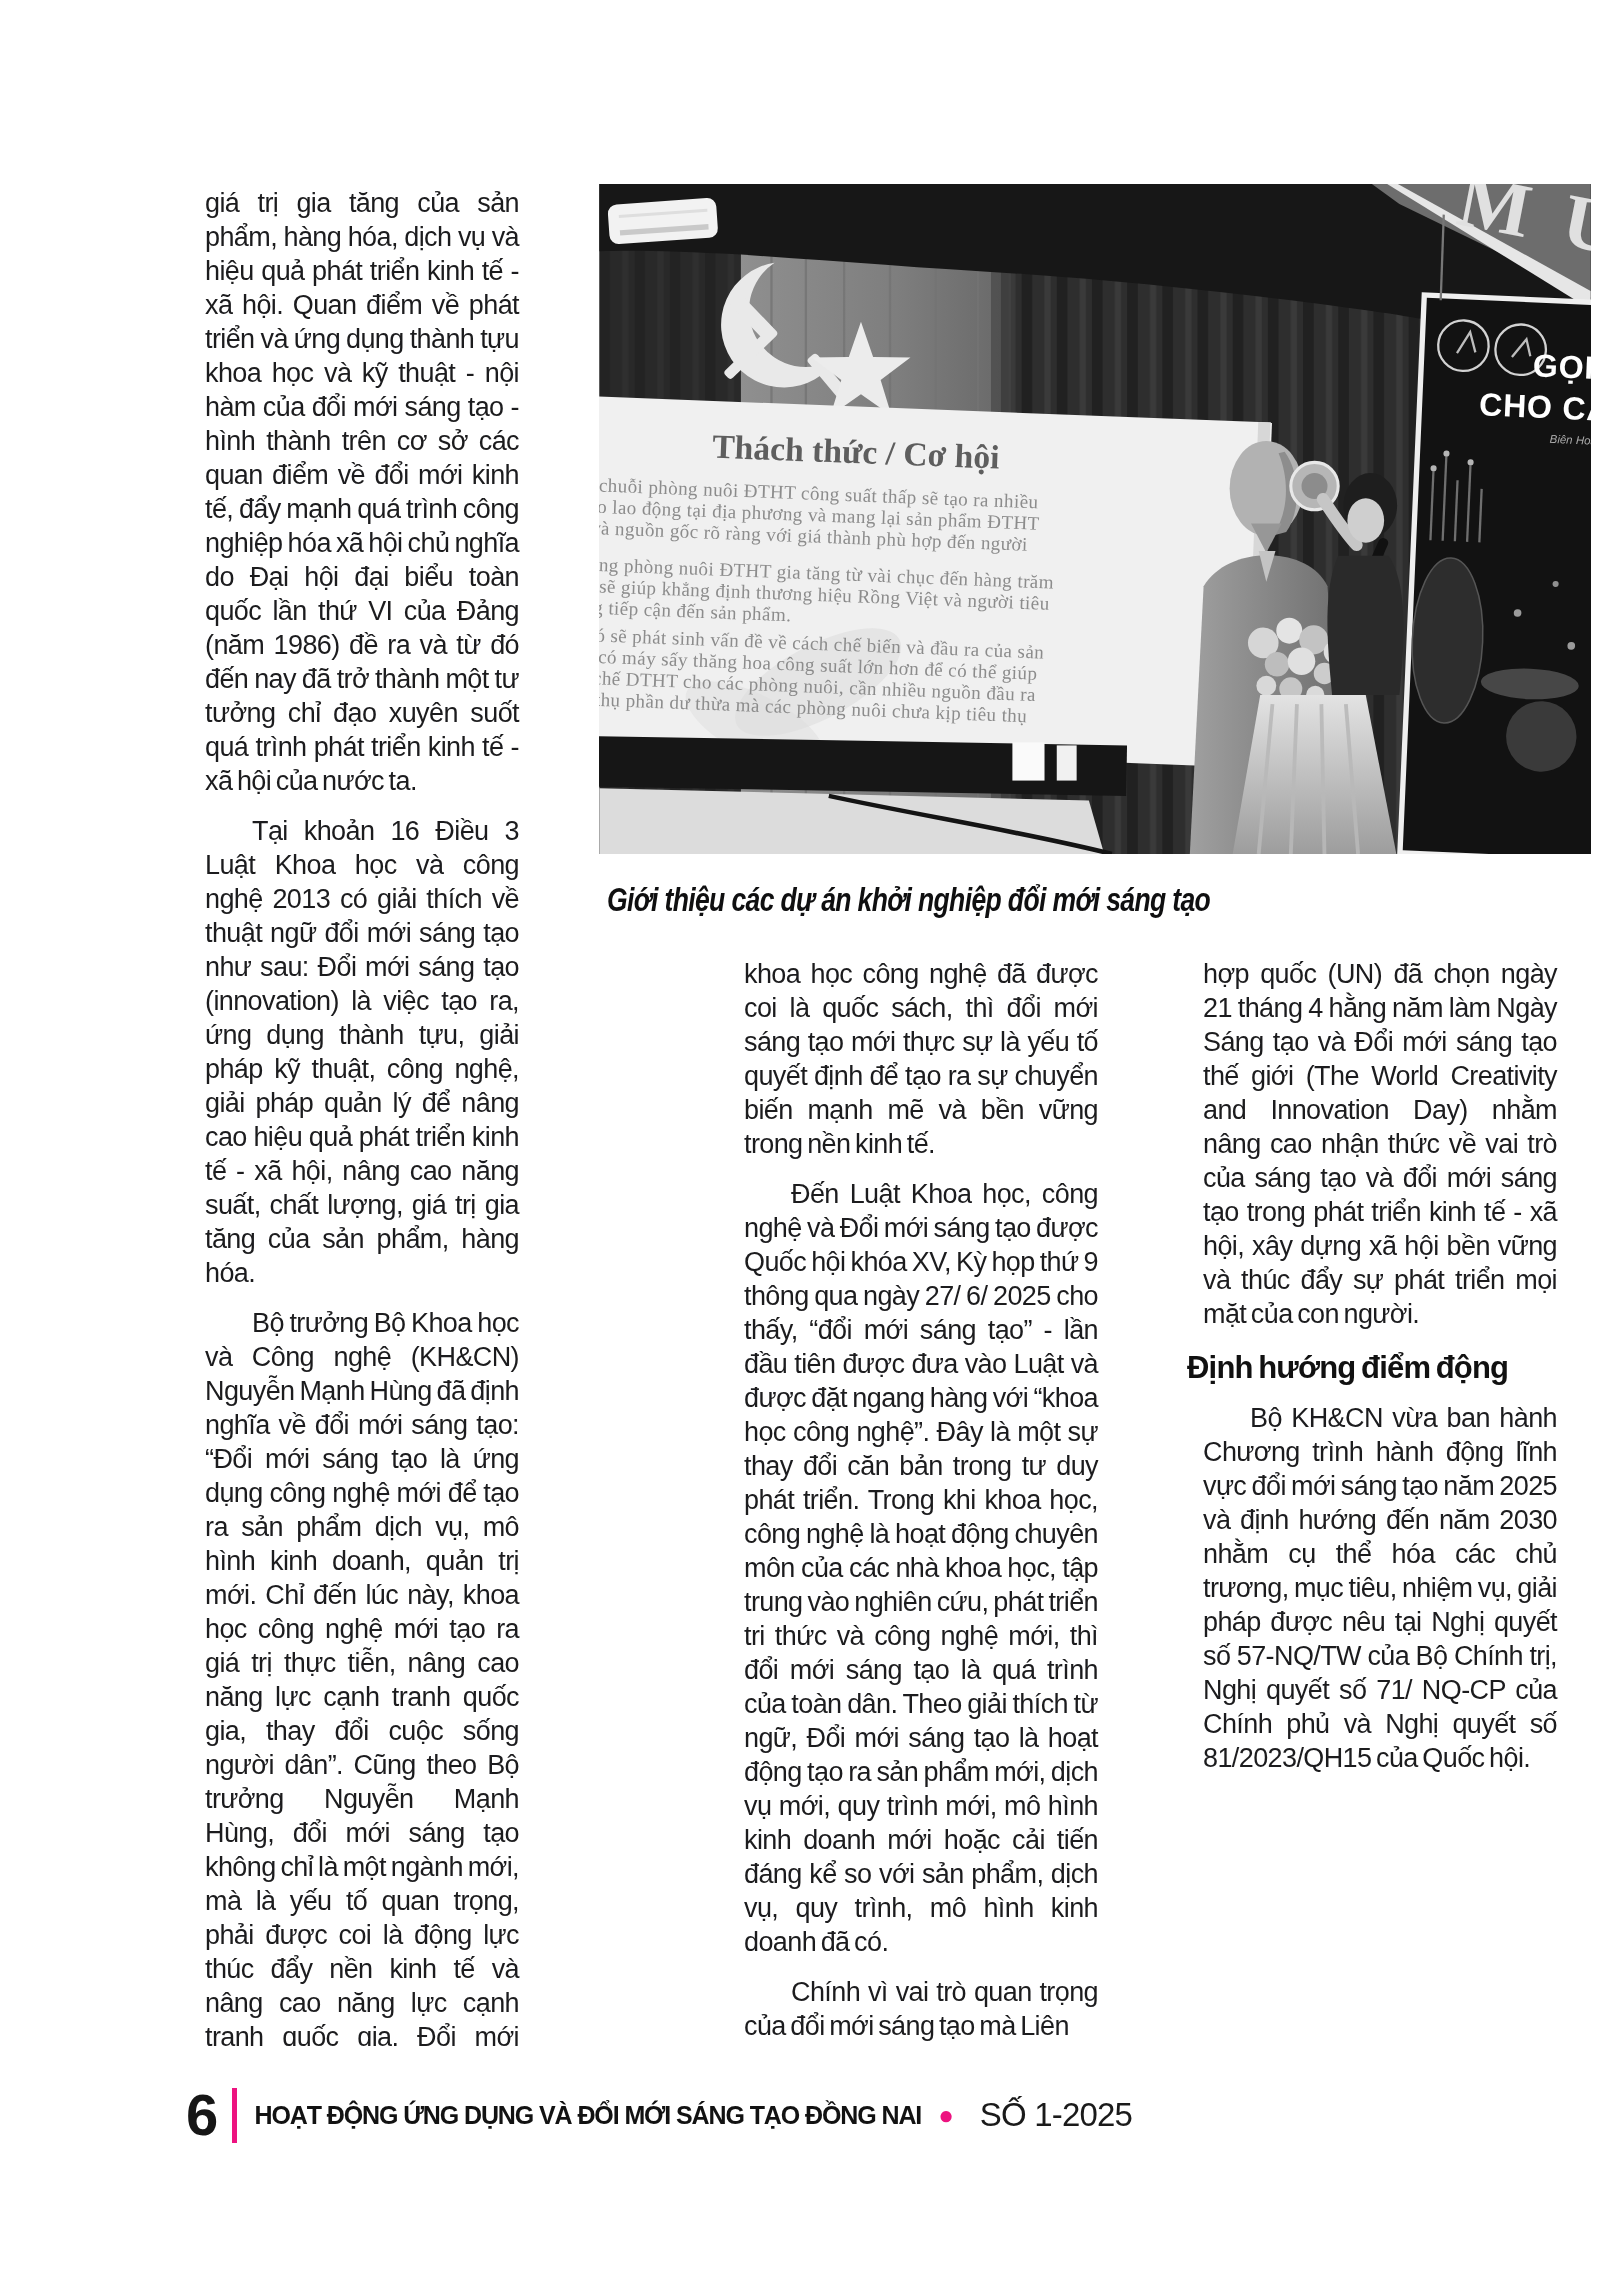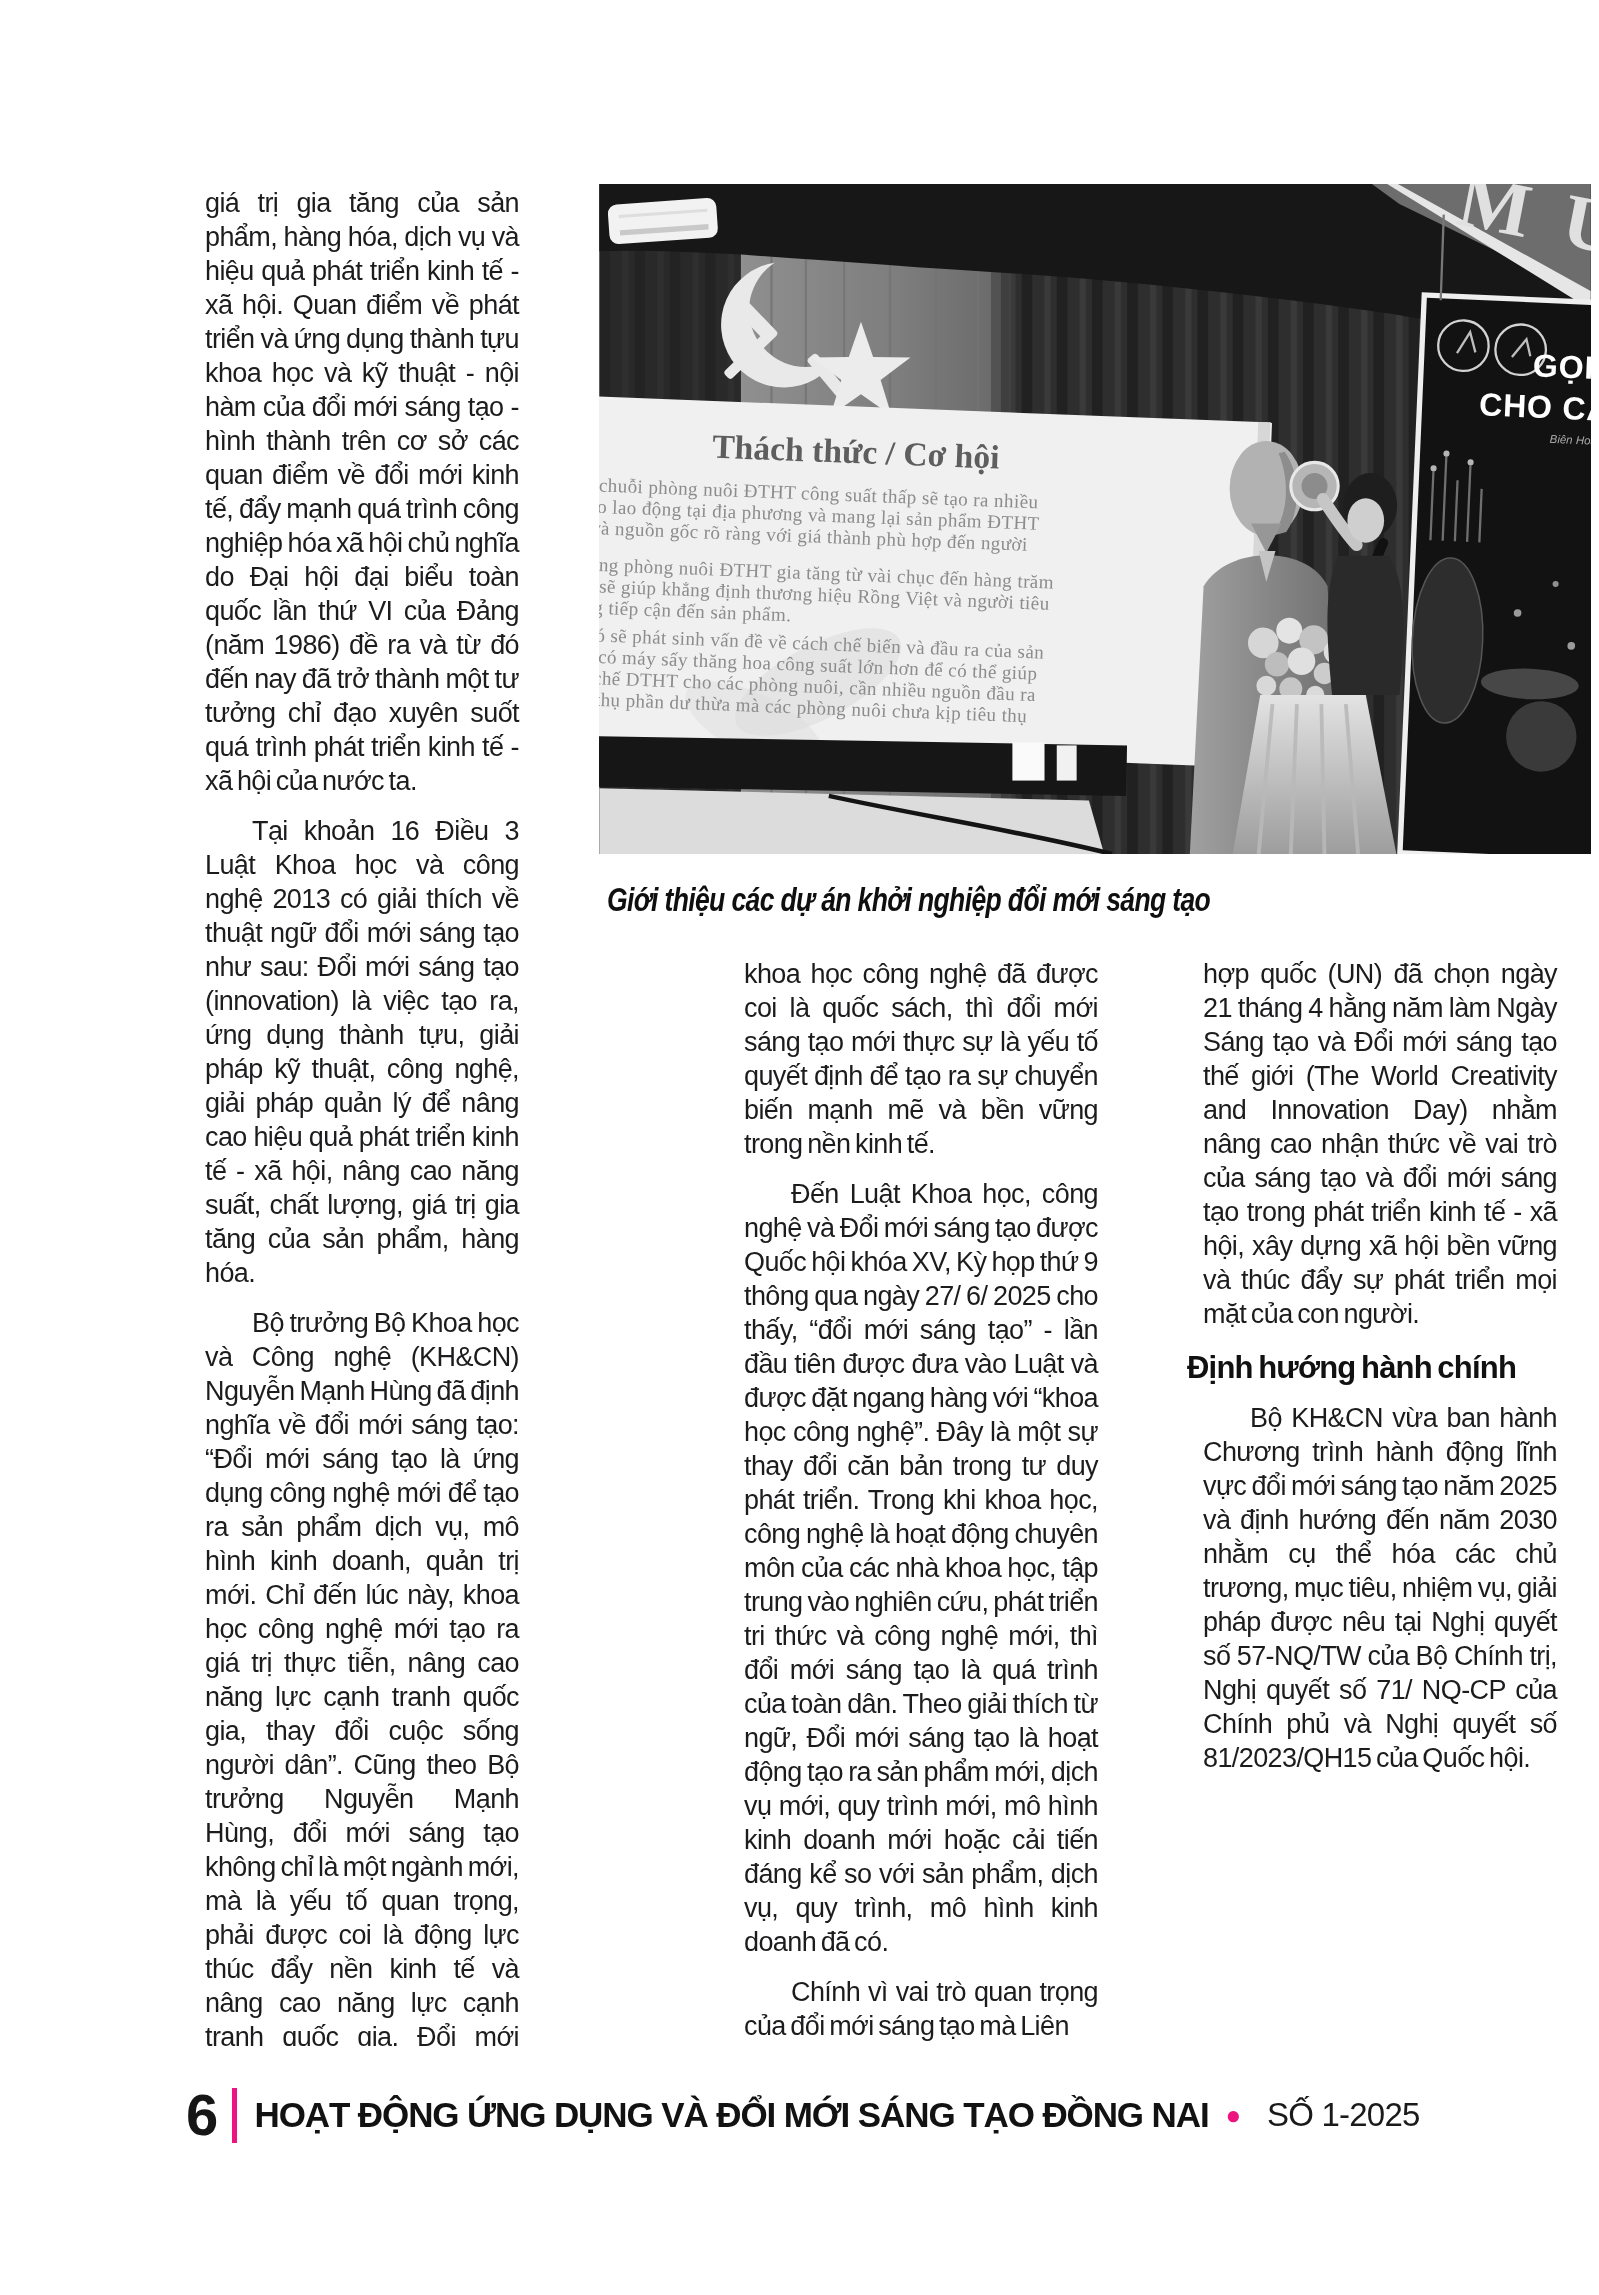--- a/index.html
+++ b/index.html
@@ -14,21 +14,21 @@
   .col3{left:1187px;top:941px;width:386px;height:1108px;}
   .section-heading{font-size:31px;font-weight:700;letter-spacing:-0.8px;margin:20px 0 13.8px 0;
        text-indent:0;color:#111;}
   .photo{position:absolute;left:599px;top:184px;width:992px;height:670px;overflow:hidden;}
   .caption{position:absolute;left:607px;top:880px;width:995px;font-size:34px;font-weight:700;
        font-style:italic;letter-spacing:-0.8px;color:#0f0f10;transform:scaleX(0.78);
        transform-origin:left top;white-space:nowrap;}
   .footer{position:absolute;left:186px;top:2083px;display:flex;align-items:center;height:64px;}
   .page-num{font-size:58px;font-weight:700;color:#161616;line-height:64px;}
   .footer-bar{width:5.4px;height:55px;margin:0 17px 0 13.8px;}
-  .journal{font-size:35px;font-weight:700;letter-spacing:-1.1px;color:#121212;white-space:nowrap;}
+  .journal{font-size:25px;font-weight:700;letter-spacing:-1.1px;color:#121212;white-space:nowrap;}
   .bullet{font-size:26px;margin:0 13.8px 0 17px;line-height:64px;}
   .issue{font-size:33px;letter-spacing:-0.8px;color:#1a1a1a;white-space:nowrap;margin-left:12px;}
   svg text{user-select:none;}
 </style>
 </head>
 <body>
 
 <div class="page">
 
   <div class="col col1">
@@ -199,21 +199,21 @@
   <div class="caption">Giới thiệu các dự án khởi nghiệp đổi mới sáng tạo</div>
 
   <div class="col col2">
     <p class="noindent">khoa học công nghệ đã được coi là quốc sách, thì đổi mới sáng tạo mới thực sự là yếu tố quyết định để tạo ra sự chuyển biến mạnh mẽ và bền vững trong nền kinh tế.</p>
     <p>Đến Luật Khoa học, công nghệ và Đổi mới sáng tạo được Quốc hội khóa XV, Kỳ họp thứ 9 thông qua ngày 27/ 6/ 2025 cho thấy, “đổi mới sáng tạo” - lần đầu tiên được đưa vào Luật và được đặt ngang hàng với “khoa học công nghệ”. Đây là một sự thay đổi căn bản trong tư duy phát triển. Trong khi khoa học, công nghệ là hoạt động chuyên môn của các nhà khoa học, tập trung vào nghiên cứu, phát triển tri thức và công nghệ mới, thì đổi mới sáng tạo là quá trình của toàn dân. Theo giải thích từ ngữ, Đổi mới sáng tạo là hoạt động tạo ra sản phẩm mới, dịch vụ mới, quy trình mới, mô hình kinh doanh mới hoặc cải tiến đáng kể so với sản phẩm, dịch vụ, quy trình, mô hình kinh doanh đã có.</p>
     <p>Chính vì vai trò quan trọng của đổi mới sáng tạo mà Liên</p>
   </div>
 
   <div class="col col3">
     <p class="noindent">hợp quốc (UN) đã chọn ngày 21 tháng 4 hằng năm làm Ngày Sáng tạo và Đổi mới sáng tạo thế giới (The World Creativity and Innovation Day) nhằm nâng cao nhận thức về vai trò của sáng tạo và đổi mới sáng tạo trong phát triển kinh tế - xã hội, xây dựng xã hội bền vững và thúc đẩy sự phát triển mọi mặt của con người.</p>
-    <div class="section-heading">Định hướng hành chính</div>
+    <div class="section-heading">Định hướng điểm động</div>
     <p>Bộ KH&amp;CN vừa ban hành Chương trình hành động lĩnh vực đổi mới sáng tạo năm 2025 và định hướng đến năm 2030 nhằm cụ thể hóa các chủ trương, mục tiêu, nhiệm vụ, giải pháp được nêu tại Nghị quyết số 57-NQ/TW của Bộ Chính trị, Nghị quyết số 71/ NQ-CP của Chính phủ và Nghị quyết số 81/2023/QH15 của Quốc hội.</p>
   </div>
 
   <div class="footer">
     <span class="page-num">6</span>
     <span class="footer-bar" style="background: rgb(237, 19, 128);"></span>
     <span class="journal">HOẠT ĐỘNG ỨNG DỤNG VÀ ĐỔI MỚI SÁNG TẠO ĐỒNG NAI</span>
     <span class="bullet" style="color: rgb(237, 19, 128);">●</span>
     <span class="issue">SỐ 1-2025</span>
   </div>

